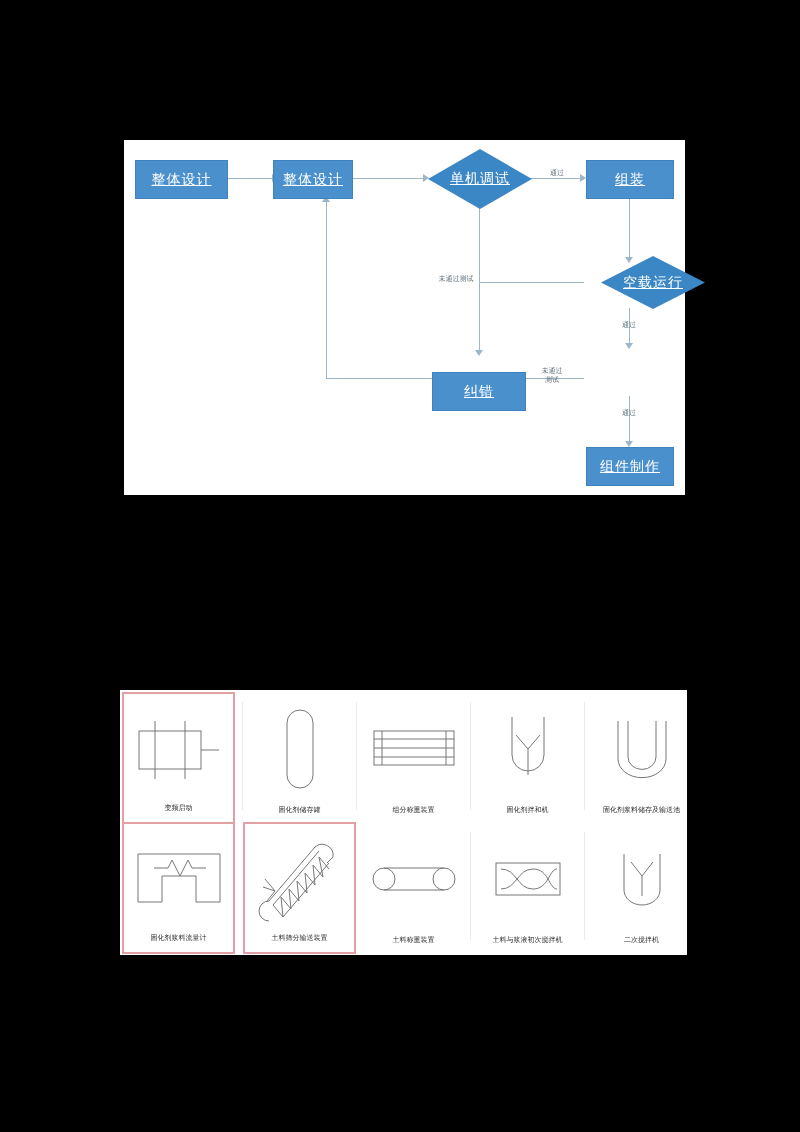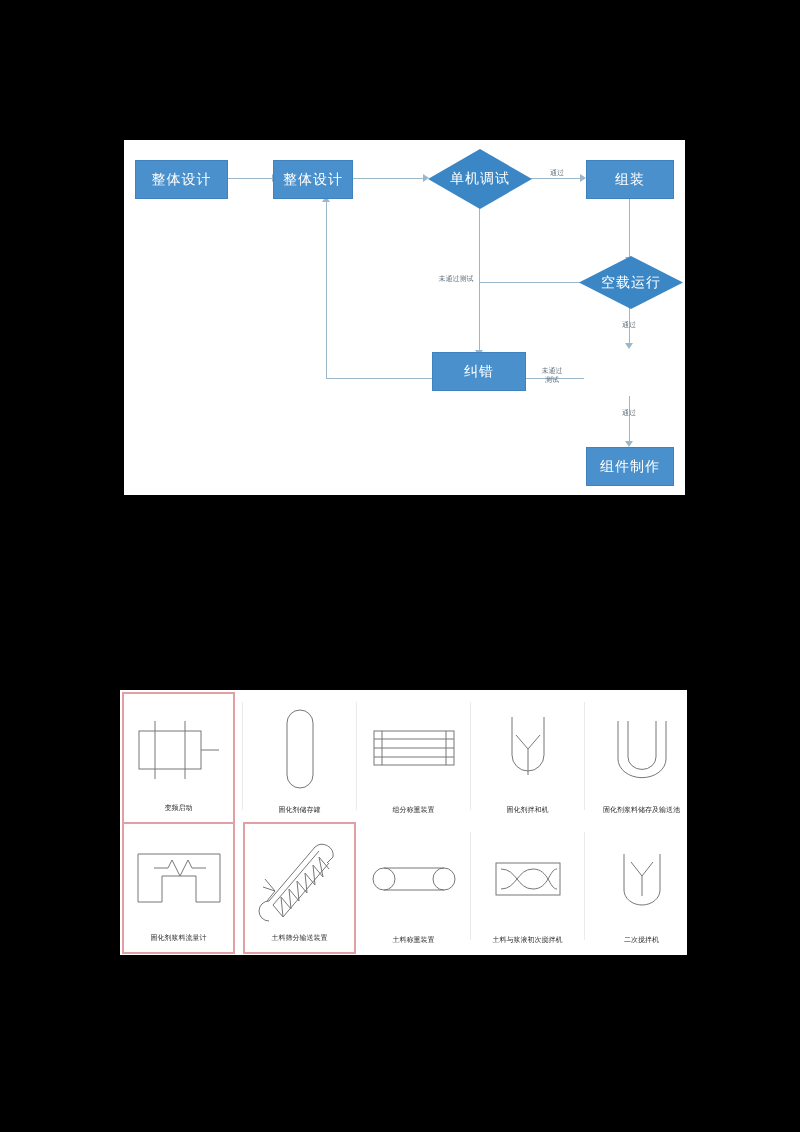--- a/index.html
+++ b/index.html
@@ -3,21 +3,21 @@
 <meta charset="utf-8">
 <style>
   html,body{margin:0;padding:0;background:#000;}
   body{width:800px;height:1132px;position:relative;overflow:hidden;
        font-family:"Liberation Sans","DejaVu Sans",sans-serif;}
 
   
   #flow-panel{position:absolute;left:124px;top:140px;width:561px;height:355px;
               background:#fff;}
   .node{position:absolute;display:flex;align-items:center;justify-content:center;
-        color:#fff;font-size:14px;letter-spacing:1px;white-space:nowrap;}
+        color:#fff;font-size:14px;letter-spacing:1px;white-space:nowrap;text-decoration:underline;}
   .rect{background:#4a90cd;border:1px solid #3f82bd;}
   .dia{background:transparent;align-items:center;}
   .dia .dshape{position:absolute;inset:0;background:#3b86c4;
        clip-path:polygon(50% 0%,100% 50%,50% 100%,0% 50%);}
   .dia .dtext{position:relative;z-index:2;}
   .edge{position:absolute;background:#9bb7c9;}
   .eh{height:1px;} .ev{width:1px;}
   .arw{position:absolute;width:0;height:0;}
   .arw-r{border-left:6px solid #9bb7c9;border-top:4px solid transparent;border-bottom:4px solid transparent;}
   .arw-l{border-right:6px solid #9bb7c9;border-top:4px solid transparent;border-bottom:4px solid transparent;}
@@ -90,27 +90,27 @@
 
   <div class="node dia" style="left:304px;top:9px;width:104px;height:60px;">
     <div class="dshape"></div>
     <span class="dtext">单机调试</span>
   </div>
 
   <div class="node rect" style="left:462px;top:20px;width:86px;height:37px;justify-content:center;">
     <span>组装</span>
   </div>
 
-  <div class="node dia" style="left:455px;top:116px;width:104px;height:53px;">
+  <div class="node dia" style="left:477px;top:116px;width:104px;height:53px;">
     <div class="dshape"></div>
     <span class="dtext">空载运行</span>
   </div>
 
 
-  <div class="node rect" style="left:308px;top:212px;width:92px;height:37px;">
+  <div class="node rect" style="left:308px;top:232px;width:92px;height:37px;">
     <span>纠错</span>
   </div>
 
   <div class="node rect" style="left:462px;top:307px;width:86px;height:37px;">
     <span>组件制作</span>
   </div>
 </div>
 
 <div id="equip-panel">
 

